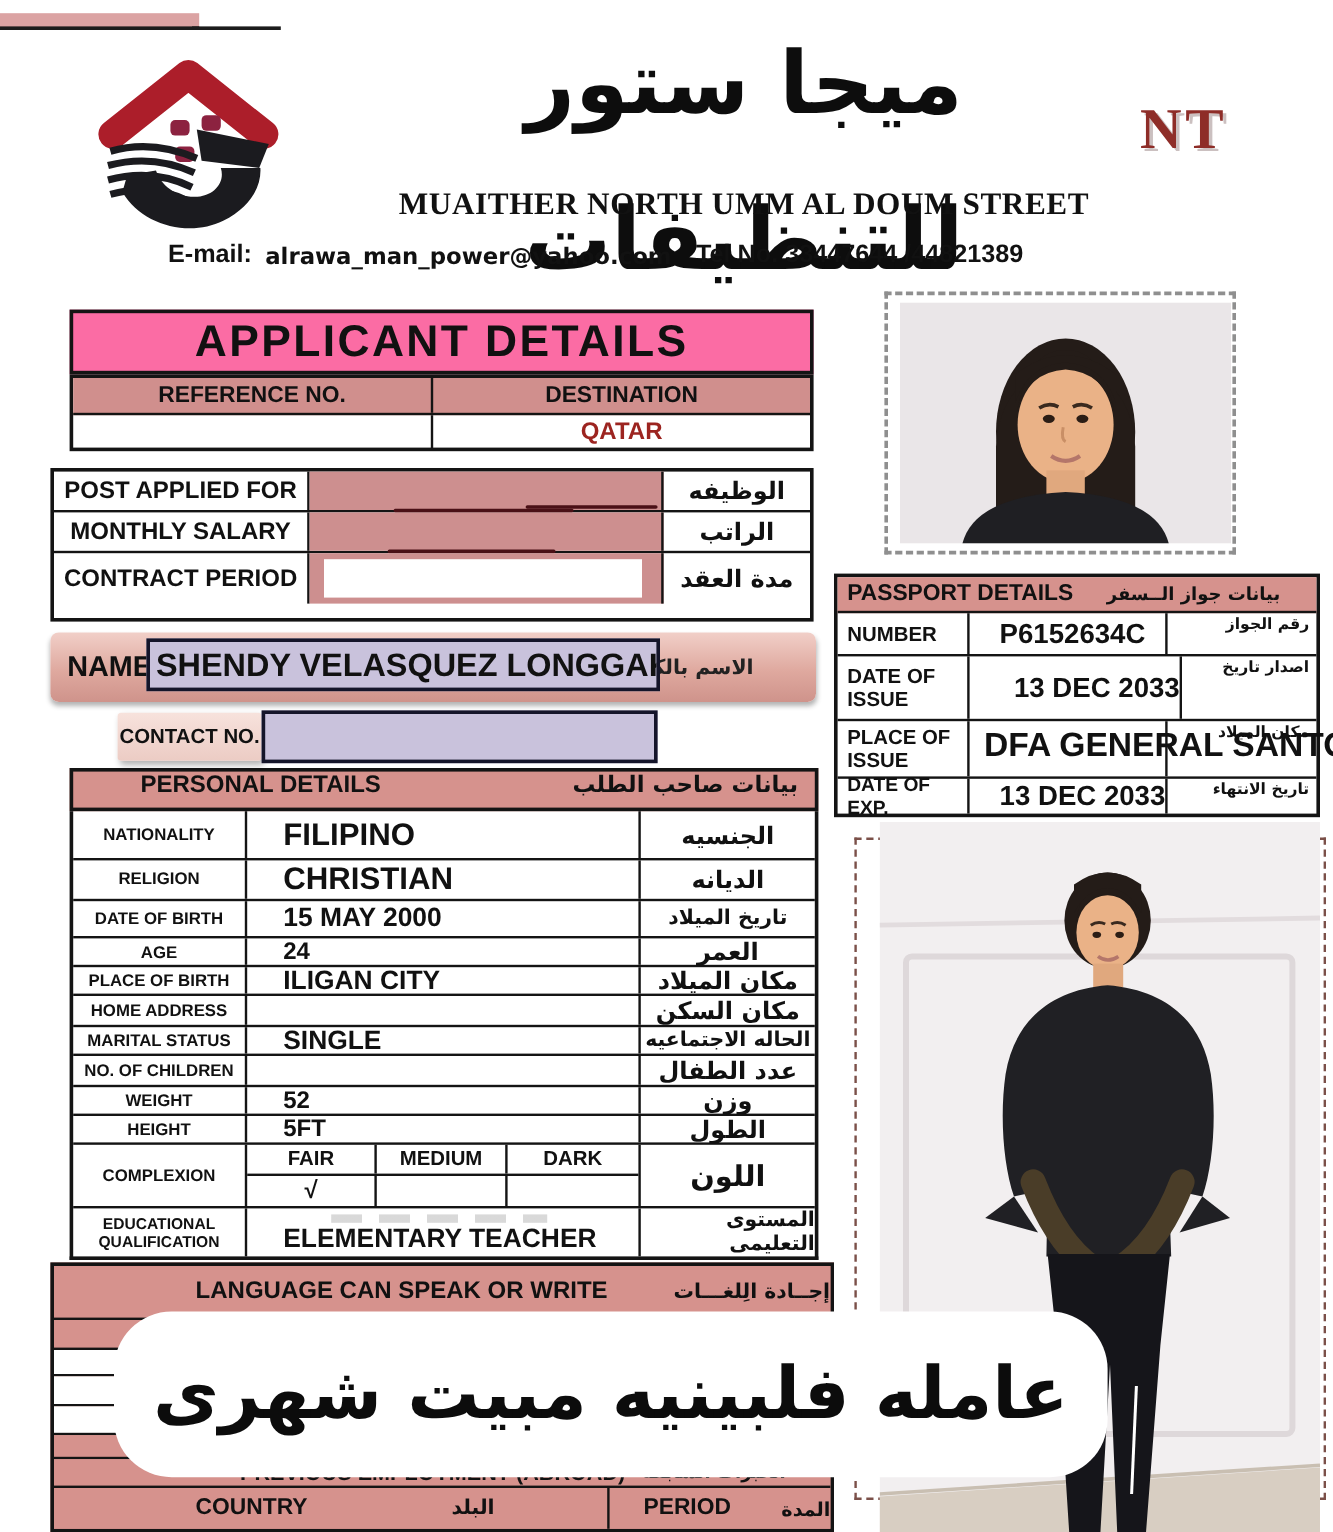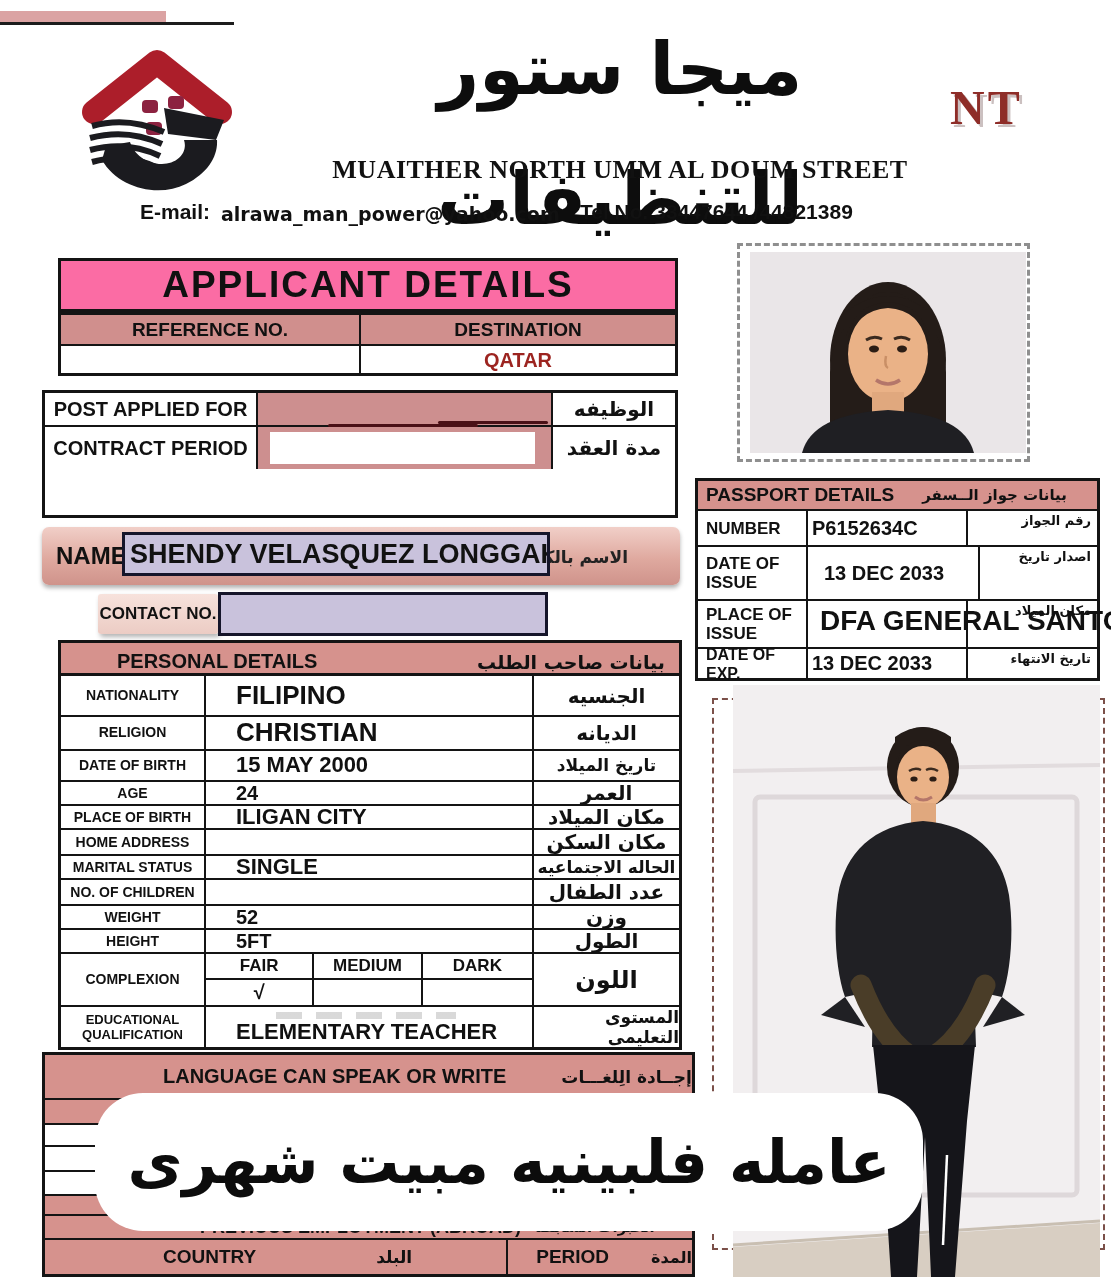--- a/index.html
+++ b/index.html
@@ -50,21 +50,21 @@
   .name-ar{position:absolute;right:52px;top:20px;font-size:17px;font-weight:bold;color:#222;z-index:1;}
   .name-box{position:absolute;left:80px;top:5px;width:428px;height:44px;background:#c9c2dc;
             border:3px solid #15152a;box-sizing:border-box;z-index:2;
             font-size:27px;font-weight:bold;line-height:38px;padding-left:5px;white-space:nowrap;overflow:hidden;}
   .contact-chip{left:98px;top:594px;width:120px;height:40px;background:linear-gradient(180deg,#f7e2dc,#ecccc4);
                 border-radius:3px;box-shadow:2px 3px 5px rgba(0,0,0,.3);font-size:17px;font-weight:bold;}
   .contact-box{left:218px;top:592px;width:330px;height:44px;background:#c9c2dc;border:3px solid #15152a;box-sizing:border-box;}
 
   
   .pd-head{left:58px;top:640px;width:624px;height:36px;background:#d6928d;border:3px solid #141414;
-           box-sizing:border-box;display:flex;align-items:flex-end;justify-content:space-between;
+           box-sizing:border-box;display:flex;align-items:flex-start;justify-content:space-between;
            padding:0 14px 0 56px;}
   .pd-head .en{font-size:20px;font-weight:bold;}
   .pd-head .arx{font-size:19px;font-weight:bold;}
   .pd-tbl{left:58px;top:676px;width:624px;height:374px;border:3px solid #141414;border-top:none;
           box-sizing:border-box;display:flex;flex-direction:column;}
   .pd-row{display:flex;border-bottom:2.5px solid #141414;box-sizing:border-box;}
   .pd-row:last-child{border-bottom:none;}
   .pd-lab{width:145px;border-right:2.5px solid #141414;box-sizing:border-box;
           font-size:14px;font-weight:bold;display:flex;align-items:center;justify-content:center;
           text-align:center;line-height:15px;}
@@ -84,22 +84,22 @@
   
   .pp-tbl{left:695px;top:478px;width:405px;border:3px solid #141414;box-sizing:border-box;background:#fff;z-index:4;}
   .pp-head{height:30px;background:#d6928d;border-bottom:2.5px solid #141414;box-sizing:border-box;
            display:flex;align-items:center;}
   .pp-head .en{font-size:19px;font-weight:bold;padding-left:8px;}
   .pp-head .arx{font-size:15px;font-weight:bold;margin-left:28px;}
   .pp-row{display:flex;border-bottom:2.5px solid #141414;box-sizing:border-box;position:relative;}
   .pp-row:last-child{border-bottom:none;}
   .pp-lab{width:110px;border-right:2.5px solid #141414;box-sizing:border-box;font-size:17px;font-weight:bold;
           display:flex;align-items:center;padding-left:8px;line-height:19px;}
-  .pp-val{width:160px;border-right:2.5px solid #141414;box-sizing:border-box;display:flex;align-items:center;
-          font-size:20px;font-weight:bold;white-space:nowrap;overflow:visible;padding-left:4px;}
+  .pp-val{width:144px;border-right:2.5px solid #141414;box-sizing:border-box;display:flex;align-items:center;
+          font-size:23px;font-weight:bold;white-space:nowrap;overflow:visible;padding-left:4px;margin-left:21px;}
   .pp-ar{flex:1;font-size:13px;font-weight:bold;text-align:right;padding:2px 6px 0 0;}
   .pp-overflow{left:820px;top:605px;font-size:28px;font-weight:bold;white-space:nowrap;z-index:5;}
 
   
   .photo1-frame{left:737px;top:243px;width:293px;height:219px;border:3px dashed #8f8f8f;box-sizing:border-box;}
   .photo1{left:750px;top:252px;width:276px;height:201px;}
   .photo2-frame{left:712px;top:698px;width:393px;height:552px;border:2px dashed #7b5049;box-sizing:border-box;}
   .photo2{left:733px;top:685px;width:367px;height:592px;}
 
   
@@ -172,20 +172,27 @@
   </div>
 
   <div class="abs post-tbl">
     <div class="prow">
       <div class="lab center">POST APPLIED FOR</div>
       <div class="pval">
         <div class="smear" style="left:70px;bottom:-2px;width:150px;"></div>
         <div class="smear" style="left:180px;bottom:1px;width:110px;"></div>
       </div>
       <div class="parb center ar">الوظيفه</div>
+    </div>
+    <div class="prow">
+      <div class="lab center">MONTHLY SALARY</div>
+      <div class="pval">
+        <div class="smear" style="left:65px;bottom:-2px;width:140px;"></div>
+      </div>
+      <div class="parb center ar">الراتب</div>
     </div>
     <div class="prow">
       <div class="lab center">CONTRACT PERIOD</div>
       <div class="pval">
         <div class="cp-white"></div>
       </div>
       <div class="parb center ar">مدة العقد</div>
     </div>
   </div>
 

